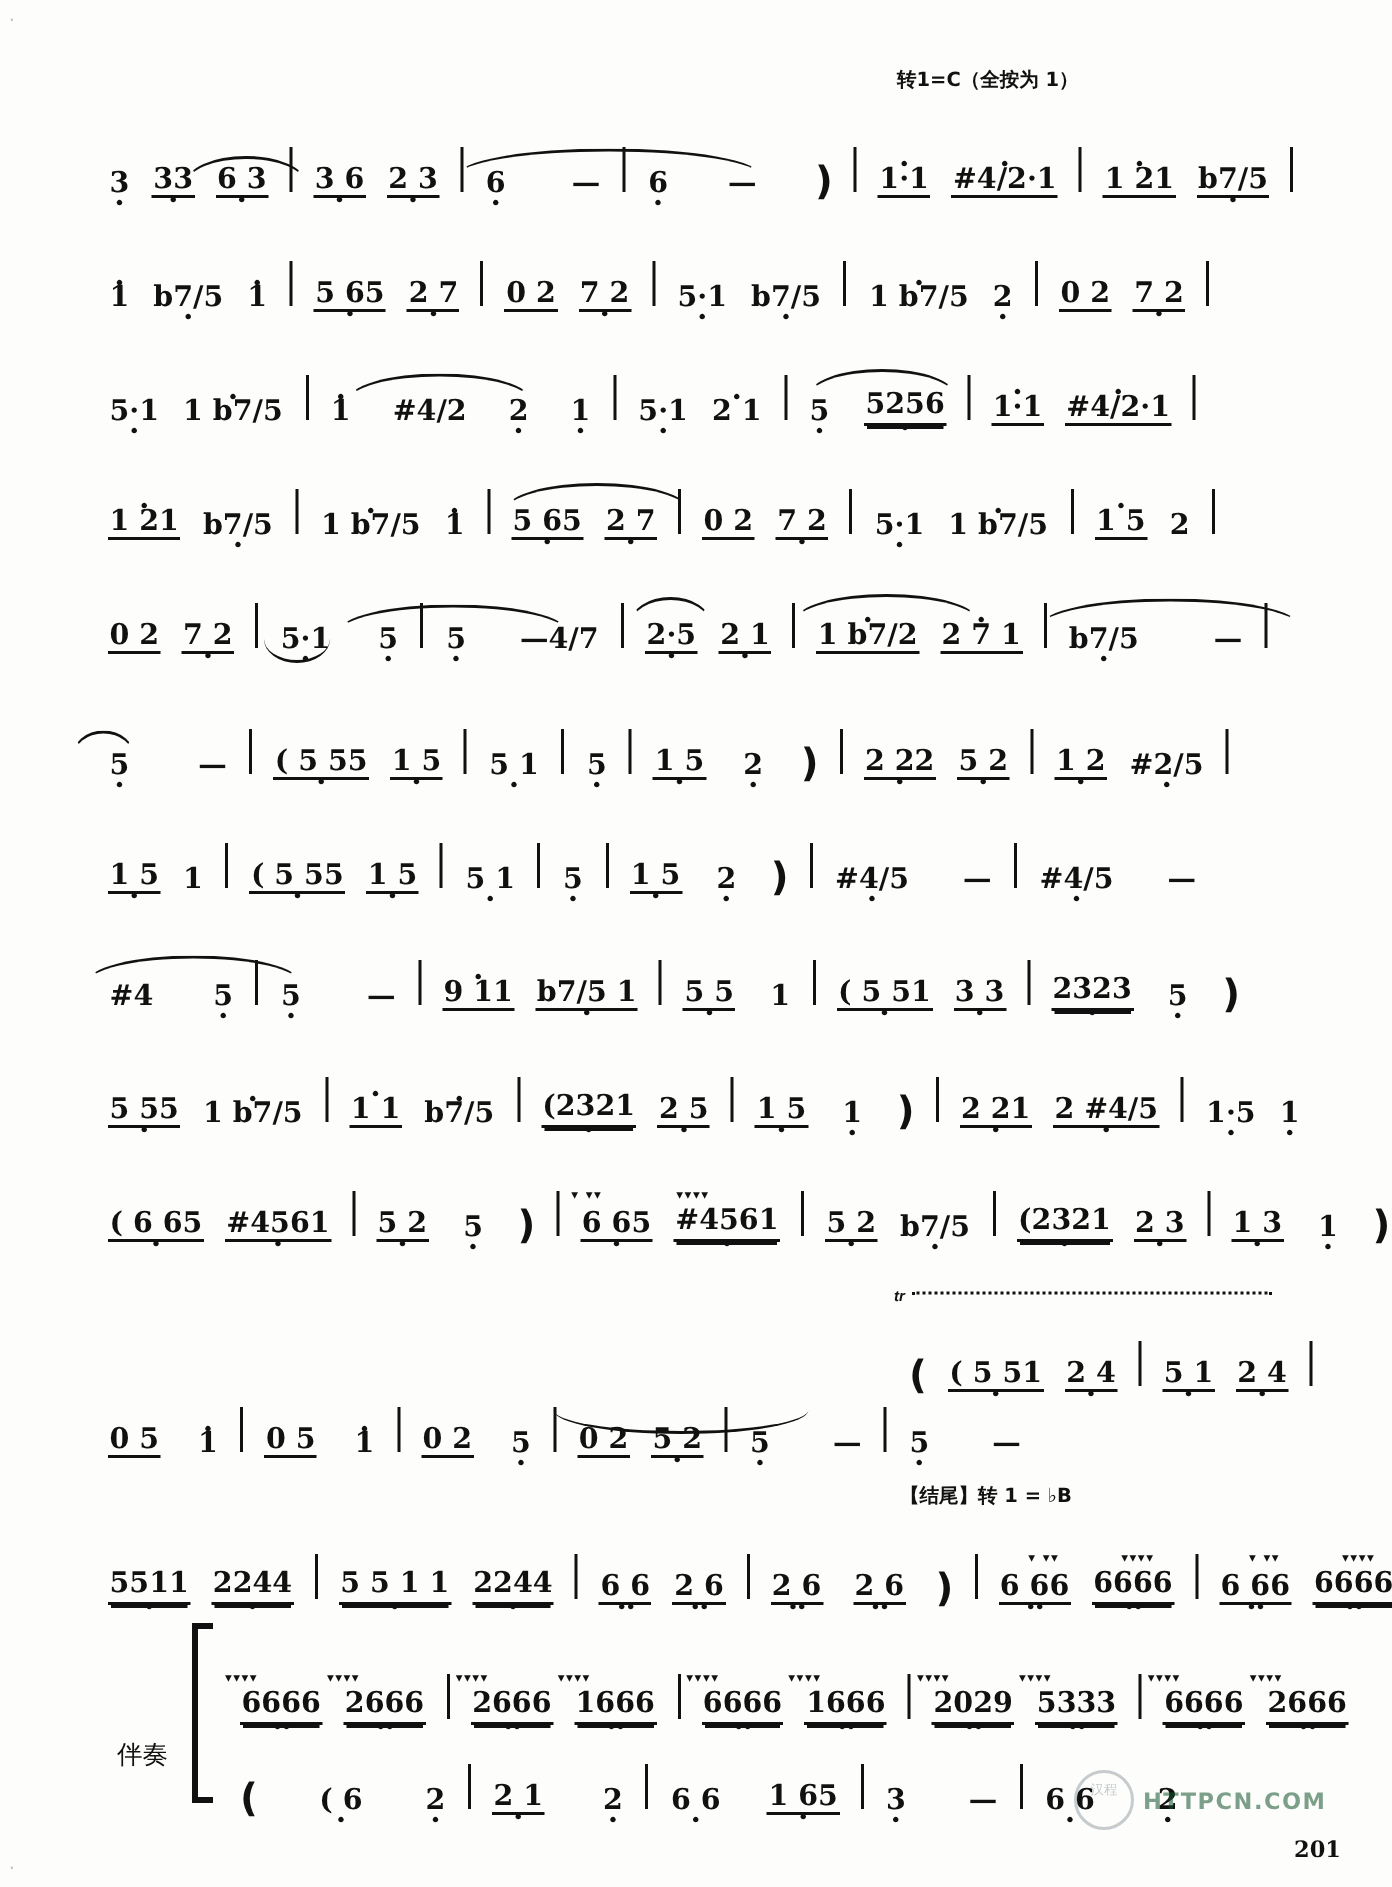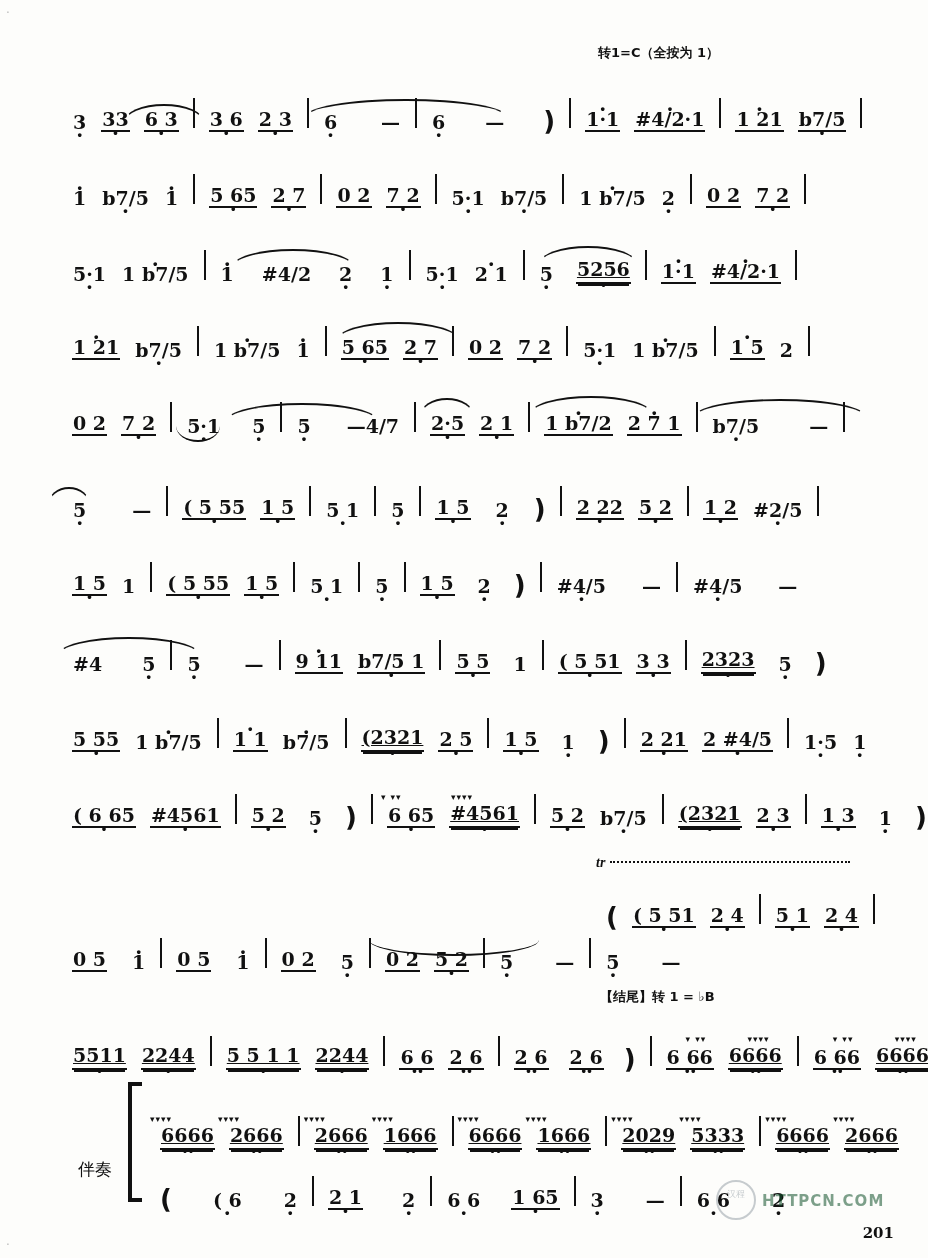--- a/index.html
+++ b/index.html
@@ -56,21 +56,20 @@
     border-bottom:2px solid #111;
     padding-bottom:1px;
   }
   .grp2{
     position:relative;
     display:inline-flex;
     gap:2px;
     border-bottom:2px solid #111;
     padding-bottom:3px;
     box-shadow:0 4px 0 -2px #111;
-    text-decoration:underline;
   }
   .dotup::before{
     content:"·";
     position:absolute;
     top:-11px;left:50%;
     transform:translateX(-50%);
     font-size:20px;line-height:1;
   }
   .dotdn::after{
     content:"·";
@@ -97,23 +96,23 @@
   }
   .tie-below{
     position:absolute;
     height:14px;
     border-bottom:2px solid #111;
     border-radius:50%/0 0 100% 100%;
     pointer-events:none;
   }
   .dash{font-size:19px;font-weight:700;}
   .tr{
-    font-family:Liberation Serif, serif;
+    font-family:Liberation Sans, sans-serif;
     font-style:italic;
-    font-size:14px;
+    font-size:10px;
     font-weight:700;
   }
   .trline{
     display:inline-block;
     border-bottom:2px dotted #111;
     width:240px;
     margin-bottom:4px;
   }
   .paren{font-size:26px;font-weight:700;line-height:0.8;}
   .hdr{

